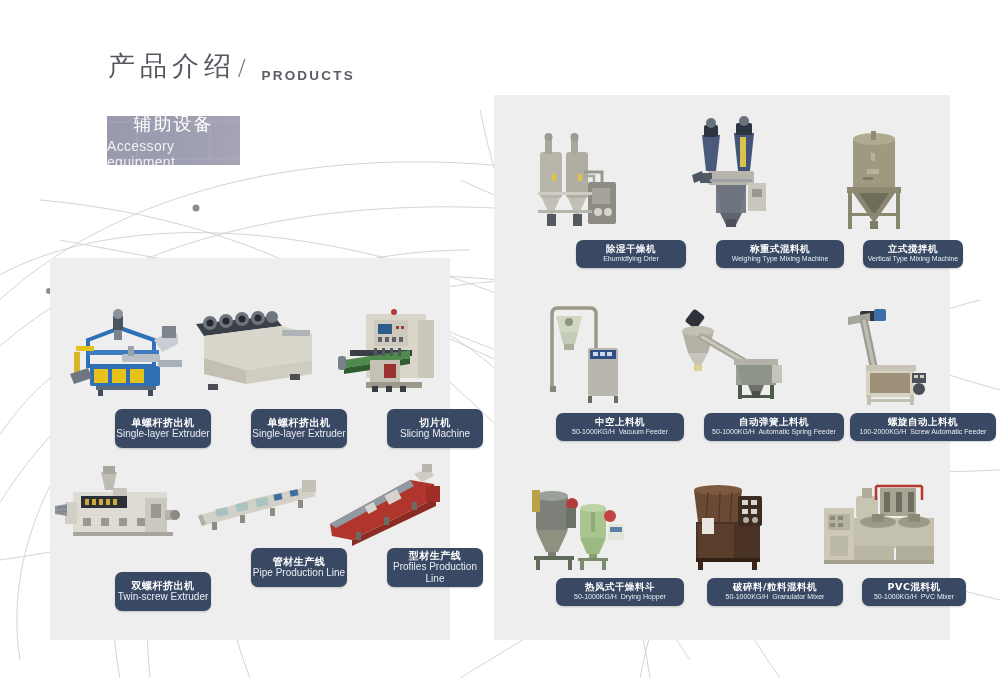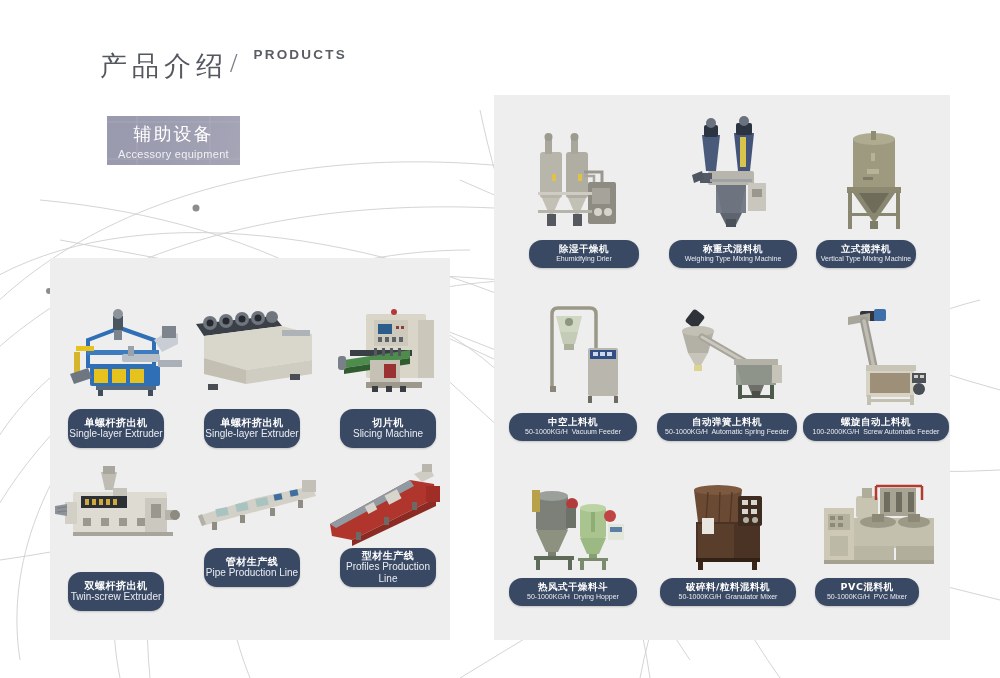--- a/index.html
+++ b/index.html
@@ -5,51 +5,51 @@
 <style>
   html,body{margin:0;padding:0;background:#fff;}
   body{width:1000px;height:678px;overflow:hidden;
        font-family:"Liberation Sans","DejaVu Sans",sans-serif;}
   #page{position:relative;width:1000px;height:678px;background:#ffffff;}
 
   
   #bg-curves{position:absolute;left:0;top:0;width:1000px;height:678px;}
 
   
-  .page-header{position:absolute;left:100px;top:48px;display:flex;align-items:flex-start;}
+  .page-header{position:absolute;left:108px;top:48px;display:flex;align-items:flex-end;}
   .title-cn{font-family:"DejaVu Serif","Liberation Serif",serif;font-size:27px;
             color:#55585f;letter-spacing:5px;font-weight:400;}
   .title-slash{font-family:"Liberation Serif",serif;font-size:27px;color:#7b7e86;
                margin:0 4px 0 2px;font-weight:300;}
   .title-en{font-size:13.5px;color:#5a5d64;letter-spacing:2.2px;font-weight:700;
             margin-left:12px;position:relative;top:-1px;}
 
   
   .category-badge{position:absolute;left:107px;top:116px;width:133px;height:49px;
      background:linear-gradient(100deg,#9a9aae 0%,#9c9cb0 40%,#a5a5b6 100%);
      display:flex;flex-direction:column;align-items:center;justify-content:center;
      overflow:hidden;}
   .category-badge .grid{position:absolute;left:0;top:0;width:100%;height:100%;}
   .cat-cn{font-family:"DejaVu Serif","Liberation Serif",serif;font-size:18px;color:#ffffff;
           letter-spacing:2px;position:relative;z-index:2;margin-bottom:2px;}
-  .cat-en{font-size:11px;color:#f1f1f5;letter-spacing:.3px;position:relative;z-index:2;}
+  .cat-en{font-size:14px;color:#f1f1f5;letter-spacing:.3px;position:relative;z-index:2;}
 
   
   .panel{position:absolute;background:#eeeeee;}
   #panel-left{left:50px;top:258px;width:400px;height:382px;}
   #panel-right{left:494px;top:95px;width:456px;height:545px;}
 
   
   .cell{position:absolute;}
   .photo{position:absolute;left:0;top:0;width:100%;height:100%;}
 
   
-  .chip{position:absolute;background:#3a4963;border-radius:13px;color:#fff;
+  .chip{position:absolute;background:#3a4963;border-radius:7px;color:#fff;
         text-align:center;display:flex;flex-direction:column;align-items:center;
-        justify-content:center;box-shadow:0 1px 2px rgba(0,0,0,.18);}
+        justify-content:center;box-shadow:0 1px 2px rgba(0,0,0,.18);margin-left:47px;}
   .chip .cn{font-family:"DejaVu Sans","Liberation Sans",sans-serif;font-weight:700;
             letter-spacing:.5px;line-height:1.15;}
   .chip .en{line-height:1.2;color:#e9ecf2;}
   .chip.lg{width:96px;height:39px;}
   .chip.lg .cn{font-size:10px;}
   .chip.lg .en{font-size:10px;}
   .chip.wide{width:128px;height:28px;}
   .chip.wide .cn{font-size:9.5px;}
   .chip.wide .en{font-size:7px;}
   .chip.med{width:110px;height:28px;}

